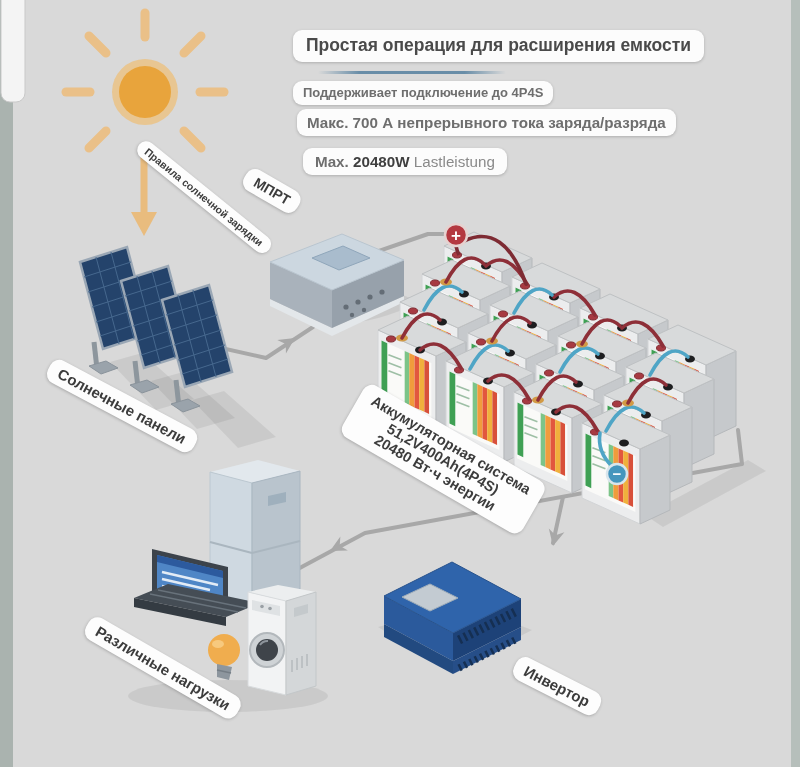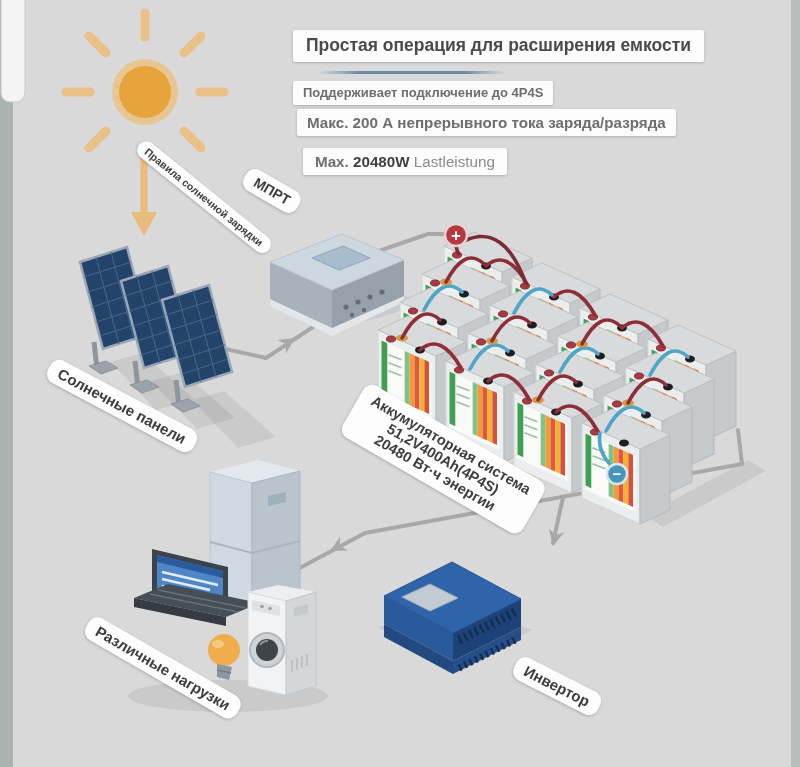--- a/index.html
+++ b/index.html
@@ -3,21 +3,21 @@
 <meta charset="utf-8">
 <style>
   html,body{margin:0;padding:0;background:#b9c2be;}
   #stage{
     position:relative;width:800px;height:767px;overflow:hidden;
     background:#d9d9d9;
     font-family:"Liberation Sans","DejaVu Sans",sans-serif;
   }
   #diagram{position:absolute;left:0;top:0;}
   .pill{
-    position:absolute;background:#fcfcfc;border-radius:2px;
+    position:absolute;background:#fcfcfc;border-radius:9px;
     box-shadow:0 1px 3px rgba(60,60,60,.28);
     color:#4a4a4a;font-weight:700;white-space:nowrap;line-height:1.25;
   }
   .tag{
     position:absolute;background:#fdfdfd;border-radius:10px;
     box-shadow:0 1px 3px rgba(60,60,60,.30);
     color:#3c3c3c;font-weight:600;white-space:nowrap;
     transform:translate(-50%,-50%) rotate(var(--r));
     padding:4px 11px;text-align:center;
   }
@@ -491,21 +491,21 @@
     <rect x="0" y="0" width="13" height="767" fill="#aab3af"></rect>
     <rect x="791" y="0" width="9" height="767" fill="#b6bfbb"></rect>
     <rect x="1" y="-10" width="24" height="112" rx="9" fill="#f4f4f4" stroke="#c9c9c9"></rect>
   </g>
 </svg>
 
 <div>
   <div class="pill" style="left:293px;top:30px;padding:5px 13px;font-size:17.5px;">Простая операция для расширения емкости</div>
   <div class="blue-rule" style="left:318px;top:71px;width:188px;"></div>
   <div class="pill hdr-sub" style="left:293px;top:81px;padding:4px 10px;font-size:13px;">Поддерживает подключение до 4P4S</div>
-  <div class="pill hdr-sub" style="left:297px;top:109px;padding:4px 10px;font-size:15.2px;font-weight:600;">Макс. 200 А непрерывного тока заряда/разряда</div>
+  <div class="pill hdr-sub" style="left:297px;top:109px;padding:4px 10px;font-size:15.2px;font-weight:600;">Макс. 700 А непрерывного тока заряда/разряда</div>
   <div class="pill hdr-sub hdr-line3" style="left:303px;top:137px;padding:4px 12px;font-size:15.2px;font-weight:600;margin-top:11px;">
     <span>Max.</span>
     <b>20480W</b>
     <span class="suffix">Lastleistung</span>
   </div>
 </div>
 
 <div class="tag" style="left:204px;top:197px;--r:39deg;font-size:10.5px;padding:3px 9px;">Правила солнечной зарядки</div>
 <div class="tag" style="left:272px;top:191px;--r:30deg;font-size:14px;font-weight:700;">МПРТ</div>
 <div class="tag" style="left:122px;top:406px;--r:28deg;font-size:15px;">Солнечные панели</div>

